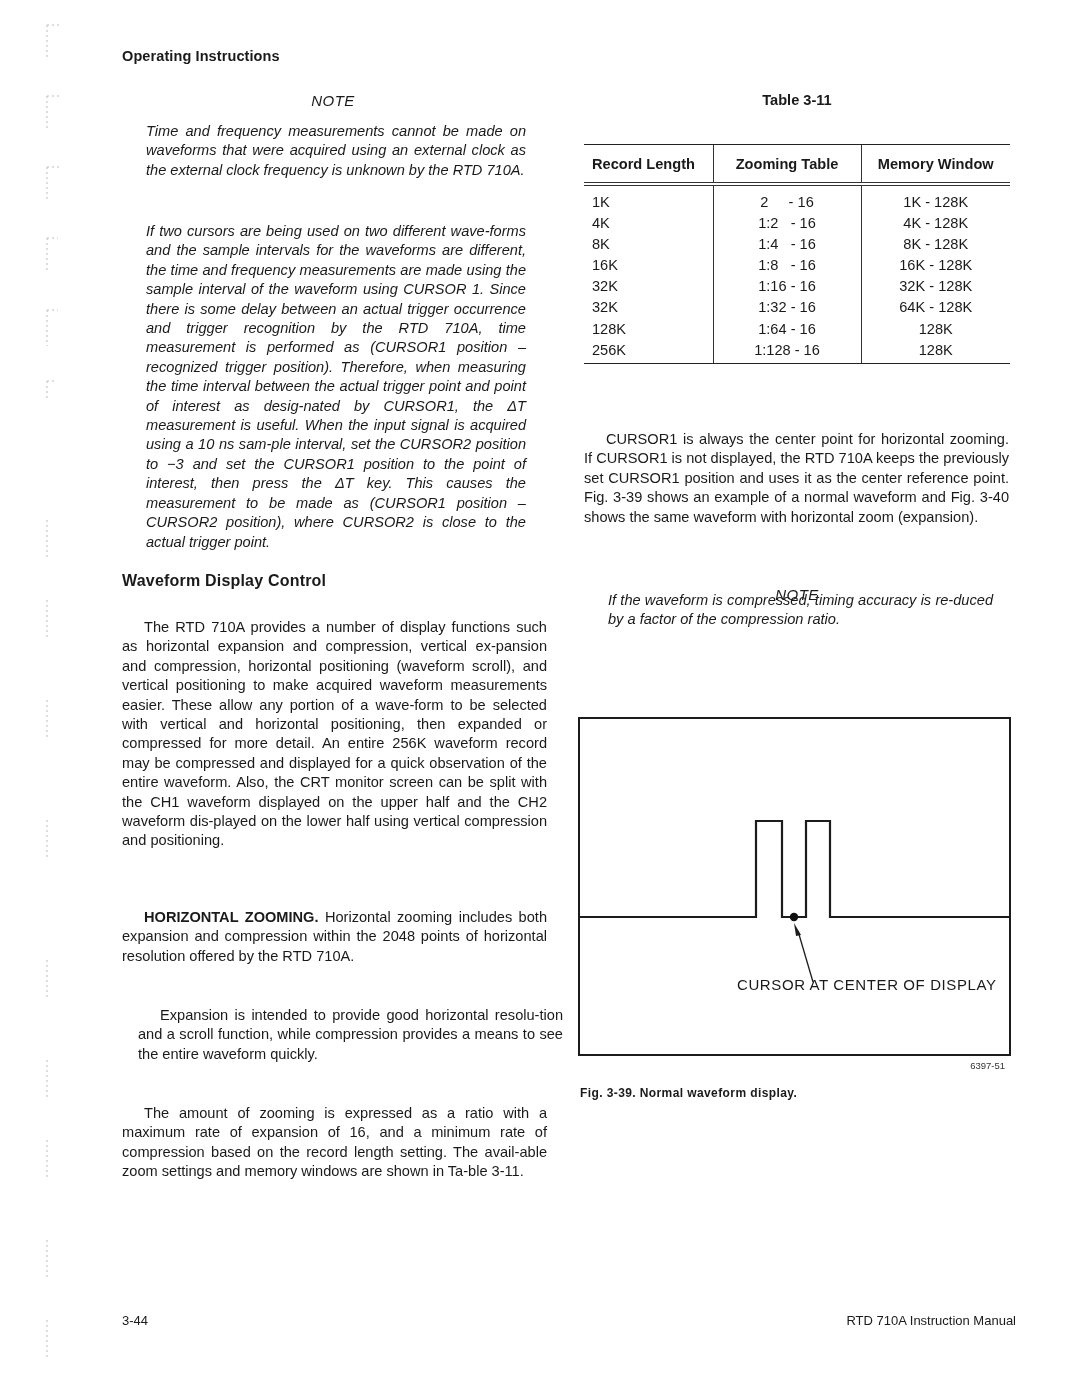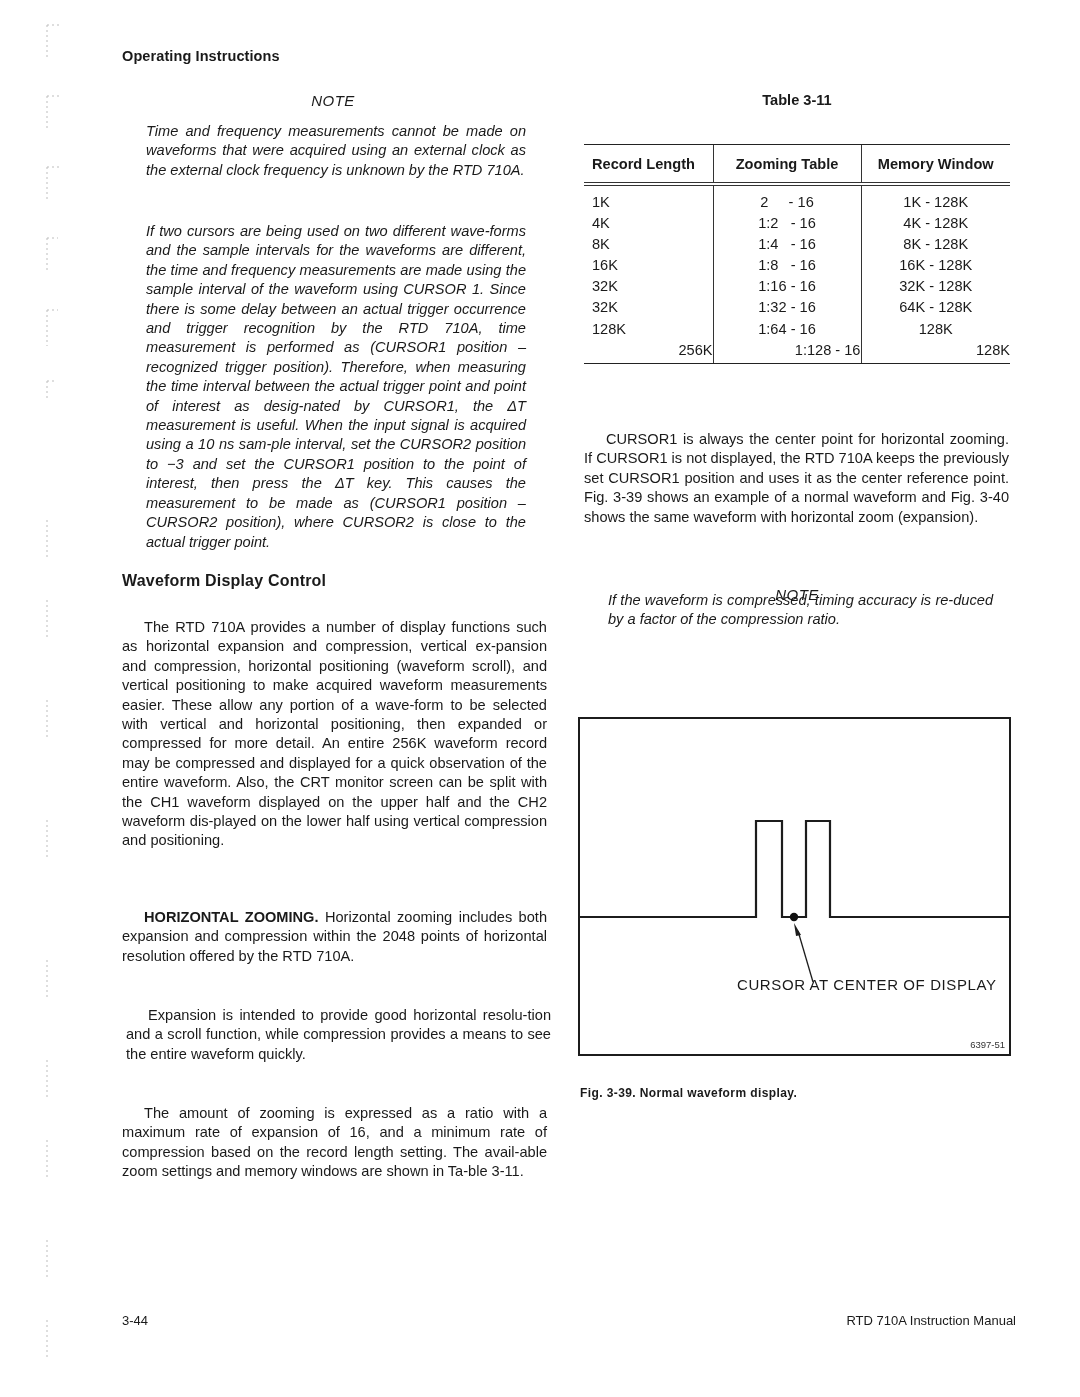--- a/index.html
+++ b/index.html
@@ -36,34 +36,34 @@
       font-weight: bold; height: 37px; padding: 0; text-align: center;
       border-top: 1.5px solid #222; border-bottom: 4px double #333;
     }
     table.zoom-table th.c1 { text-align: left; padding-left: 8px; }
     table.zoom-table td { padding: 0; height: 21.1px; line-height: 21.1px; }
     table.zoom-table td.c1 { padding-left: 8px; text-align: left; }
     table.zoom-table td.c2 { text-align: center; white-space: pre; }
     table.zoom-table td.c3 { text-align: center; white-space: pre; }
     table.zoom-table .vl { border-left: 1px solid #333; }
     table.zoom-table tr.first td { padding-top: 6px; }
-    table.zoom-table tr.last td { border-bottom: 1.5px solid #222; padding-bottom: 2px; text-align: right; }
+    table.zoom-table tr.last td { border-bottom: 1.5px solid #222; padding-bottom: 2px; }
     table.zoom-table col.c1 { width: 129px; }
     table.zoom-table col.c2 { width: 148px; }
     table.zoom-table col.c3 { width: 149px; }
 
     
     .figure-box {
       left: 578px; top: 717px; width: 433px; height: 339px;
       border: 2px solid #1c1c1c; box-sizing: border-box;
     }
     .fig-label {
       font-size: 15px; letter-spacing: 0.6px;
     }
-    .fig-id { font-size: 9.5px; color: #333; }
+    .fig-id { font-size: 9.5px; color: #333; margin-top: 21px; }
     .fig-caption { font-size: 12px; font-weight: bold; letter-spacing: 0.4px; }
 
     .footer { font-size: 13px; }
     .margin-marks { left: 44px; top: 0; width: 30px; height: 1397px; }
   </style>
 </head>
 <body>
 
 <svg class="abs margin-marks" viewBox="0 0 30 1397" width="30" height="1397">
   <g stroke="#bdbdbd" stroke-width="1" fill="none" stroke-dasharray="2 3">
@@ -94,21 +94,21 @@
 <div class="abs italic-para" style="left:146px; top:222px; width:380px;">If two cursors are being used on two different wave-forms and the sample intervals for the waveforms are different, the time and frequency measurements are made using the sample interval of the waveform using CURSOR 1. Since there is some delay between an actual trigger occurrence and trigger recognition by the RTD 710A, time measurement is performed as (CURSOR1 position – recognized trigger position). Therefore, when measuring the time interval between the actual trigger point and point of interest as desig-nated by CURSOR1, the ΔT measurement is useful. When the input signal is acquired using a 10 ns sam-ple interval, set the CURSOR2 position to −3 and set the CURSOR1 position to the point of interest, then press the ΔT key. This causes the measurement to be made as (CURSOR1 position – CURSOR2 position), where CURSOR2 is close to the actual trigger point.</div>
 
 <div class="abs section-heading" style="left:122px; top:572px;">Waveform Display Control</div>
 
 <div class="abs body-para indent" style="left:122px; top:618px; width:425px;">The RTD 710A provides a number of display functions such as horizontal expansion and compression, vertical ex-pansion and compression, horizontal positioning (waveform scroll), and vertical positioning to make acquired waveform measurements easier. These allow any portion of a wave-form to be selected with vertical and horizontal positioning, then expanded or compressed for more detail. An entire 256K waveform record may be compressed and displayed for a quick observation of the entire waveform. Also, the CRT monitor screen can be split with the CH1 waveform displayed on the upper half and the CH2 waveform dis-played on the lower half using vertical compression and positioning.</div>
 
 <div class="abs body-para indent" style="left:122px; top:908px; width:425px;">
   <span class="runin">HORIZONTAL ZOOMING.</span><span> Horizontal zooming includes both expansion and compression within the 2048 points of horizontal resolution offered by the RTD 710A.</span>
 </div>
 
-<div class="abs body-para indent" style="left:126px; top:1006px; width:425px;">Expansion is intended to provide good horizontal resolu-tion and a scroll function, while compression provides a means to see the entire waveform quickly.</div>
+<div class="abs body-para indent" style="left:138px; top:1006px; width:425px;">Expansion is intended to provide good horizontal resolu-tion and a scroll function, while compression provides a means to see the entire waveform quickly.</div>
 
 <div class="abs body-para indent" style="left:122px; top:1104px; width:425px;">The amount of zooming is expressed as a ratio with a maximum rate of expansion of 16, and a minimum rate of compression based on the record length setting. The avail-able zoom settings and memory windows are shown in Ta-ble 3-11.</div>
 
 <div class="abs table-caption" style="left:584px; top:90px; width:426px;">
   <div>Table 3-11</div>
 </div>
 
 <table class="zoom-table">
   <colgroup>
       <col class="c1">

